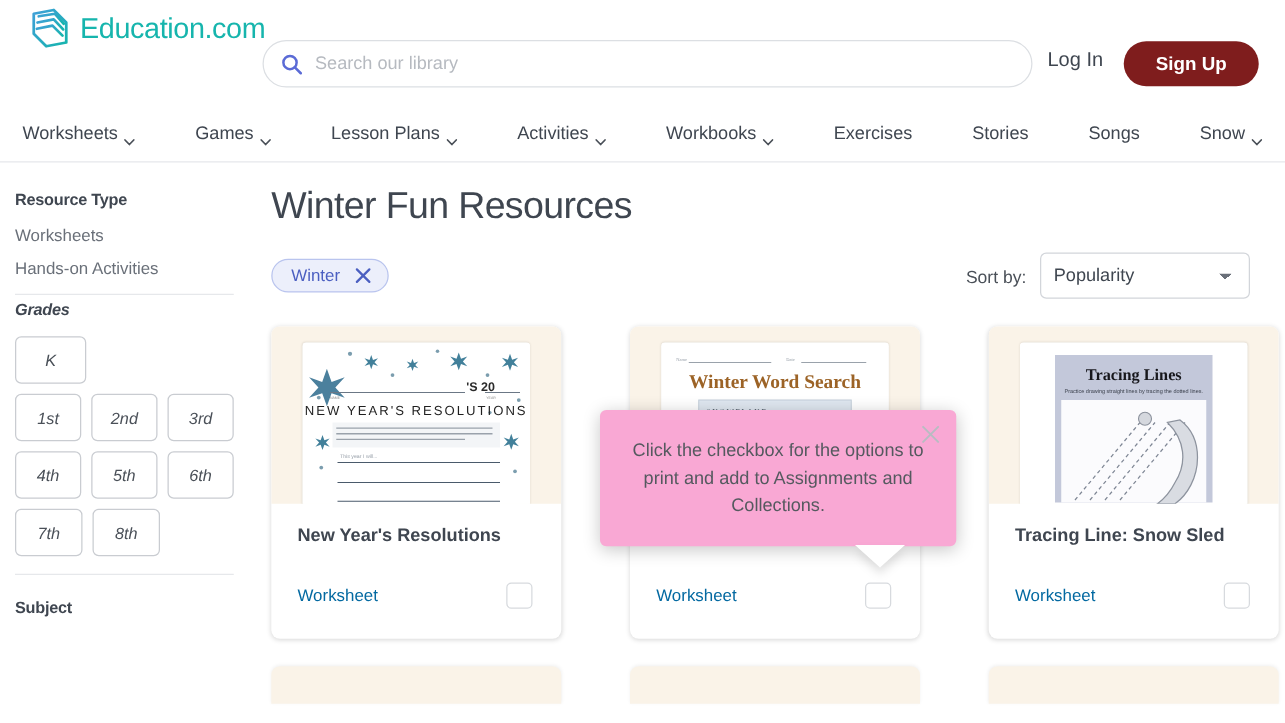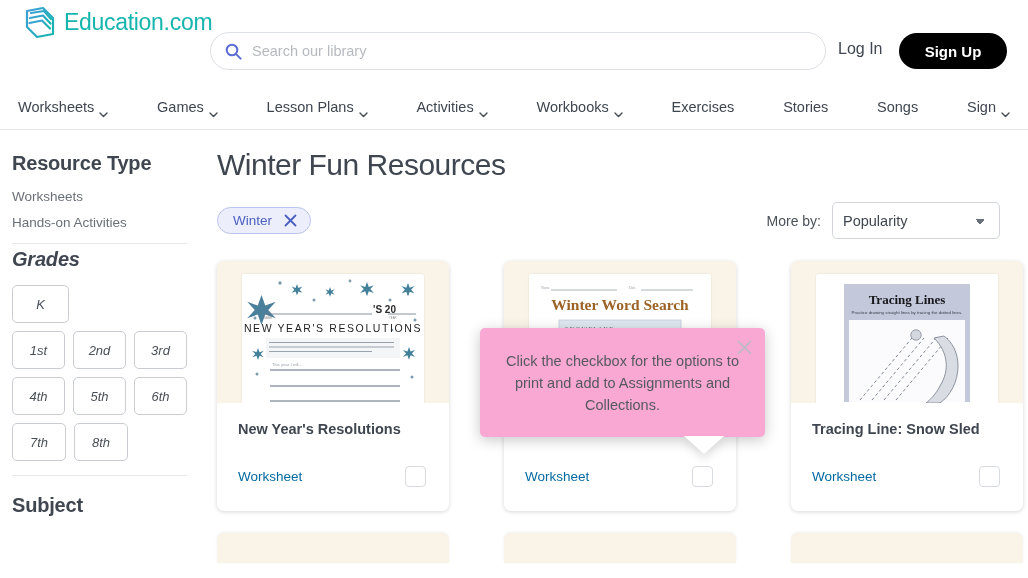--- a/index.html
+++ b/index.html
@@ -55,21 +55,21 @@
     left: 838px; top: 40px;
     font-size: 16px;
     color: #3f4650;
     text-decoration: none;
     cursor: pointer;
   }
   .signup-btn {
     position: absolute;
     left: 899px; top: 33px;
     width: 108px; height: 36px;
-    background: #000000;
+    background: #7f1d1d;
     color: #fff;
     border: none;
     border-radius: 18px;
     font-family: "Liberation Sans", sans-serif;
     font-size: 15px;
     font-weight: 700;
     cursor: pointer;
   }
 
   
@@ -101,21 +101,21 @@
   .body-wrap { display: flex; height: 448px; }
 
   
   .sidebar {
     width: 205px;
     flex: none;
     padding: 22px 18px 0 12px;
     position: relative;
   }
   .filter-title {
-    font-size: 20px;
+    font-size: 13px;
     font-weight: 700;
     color: #3f4650;
     margin-bottom: 14px;
     letter-spacing: -0.2px;
   }
   .filter-link {
     font-size: 13.5px;
     color: #6a7079;
     margin-bottom: 11px;
     cursor: pointer;
@@ -386,21 +386,21 @@
     <div style="flex: 1 1 0%;"></div>
     <div class="nav-item">
       <span>Stories</span>
     </div>
     <div style="flex: 1 1 0%;"></div>
     <div class="nav-item">
       <span>Songs</span>
     </div>
     <div style="flex: 1 1 0%;"></div>
     <div class="nav-item">
-      <span>Sign</span>
+      <span>Snow</span>
       <span class="nav-caret"><svg viewBox="0 0 9 6" width="9" height="6">
           <path d="M1 1 L4.5 4.6 L8 1" fill="none" stroke="#4a5058" stroke-width="1.4" stroke-linecap="round" stroke-linejoin="round"></path>
         </svg></span>
     </div>
   </div>
 
 <div class="body-wrap">
 
   <div class="sidebar">
     <div class="filter-title">Resource Type</div>
@@ -443,21 +443,21 @@
         <span>Winter</span>
         <span class="chip-x">
           <svg viewBox="0 0 13 13" width="13" height="13">
             <line x1="1.5" y1="1.5" x2="11.5" y2="11.5" stroke="#4b5fc1" stroke-width="1.8" stroke-linecap="round"></line>
             <line x1="11.5" y1="1.5" x2="1.5" y2="11.5" stroke="#4b5fc1" stroke-width="1.8" stroke-linecap="round"></line>
           </svg>
         </span>
       </div>
 
       <div class="sort-wrap">
-        <span class="sort-label">More by:</span>
+        <span class="sort-label">Sort by:</span>
         <select class="sort-select" id="sort-root"><option value="Popularity">Popularity</option><option value="Most Recent">Most Recent</option><option value="A-Z">A-Z</option><option value="Relevance">Relevance</option></select>
       </div>
     </div>
 
     <div class="grid">
 
       <div class="card">
         <div class="card-thumb">
           <div class="thumb-page">
             <svg viewBox="0 0 182 130" width="182" height="130">

